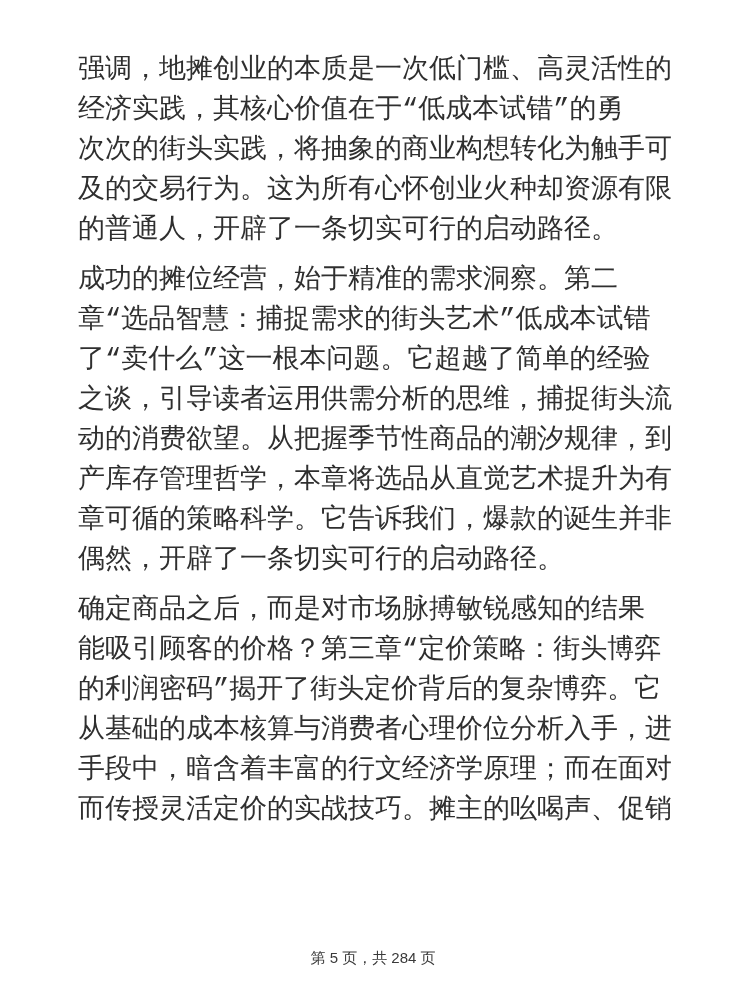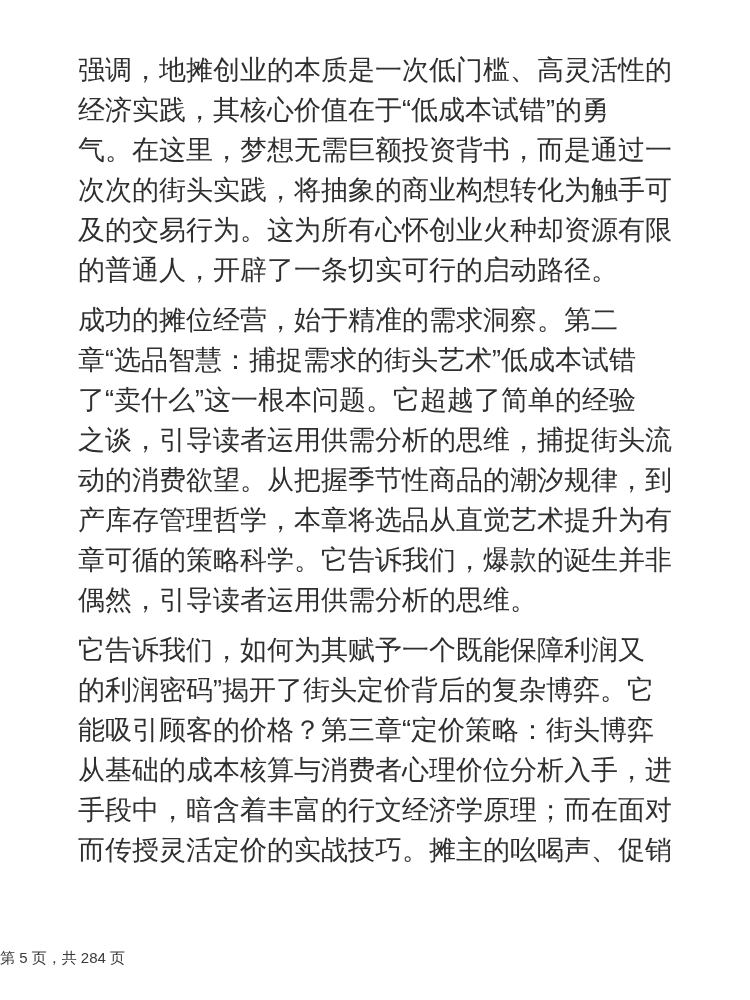--- a/index.html
+++ b/index.html
@@ -4,69 +4,69 @@
 <style>
   html, body { margin: 0; padding: 0; }
   body {
     width: 750px;
     height: 1000px;
     background: #ffffff;
     overflow: hidden;
     position: relative;
     font-family: "Liberation Sans", sans-serif;
   }
-  .page-content { padding: 50px 118px 0 78px; }
+  .page-content { padding: 50px 118px 0 78px; font-family: Liberation Mono, monospace; }
   .paragraph { margin: 0 0 10px 0; padding: 0; }
   .text-line {
     display: block;
     font-size: 27px;
     line-height: 40px;
     color: #2f2f2f;
     letter-spacing: 0;
     white-space: nowrap;
   }
   .page-footer {
     position: absolute;
     left: 0;
     right: 4px;
     top: 948px;
+    text-align: center;
   }
   .page-footer .footer-label {
     font-size: 15px;
     line-height: 20px;
     color: #3a3a3a;
   }
 </style>
 </head>
 <body>
 
 <main class="page-content">
   <div id="paragraphs-root">
       <p class="paragraph">
         <span class="text-line">强调，地摊创业的本质是一次低门槛、高灵活性的</span>
         <span class="text-line">经济实践，其核心价值在于“低成本试错”的勇</span>
-        <span class="text-line">气。在这里，梦想无需巨额投资背书，而是通过一</span>
         <span class="text-line">次次的街头实践，将抽象的商业构想转化为触手可</span>
         <span class="text-line">及的交易行为。这为所有心怀创业火种却资源有限</span>
         <span class="text-line">的普通人，开辟了一条切实可行的启动路径。</span>
       </p>
       <p class="paragraph">
         <span class="text-line">成功的摊位经营，始于精准的需求洞察。第二</span>
         <span class="text-line">章“选品智慧：捕捉需求的街头艺术”低成本试错</span>
         <span class="text-line">了“卖什么”这一根本问题。它超越了简单的经验</span>
         <span class="text-line">之谈，引导读者运用供需分析的思维，捕捉街头流</span>
         <span class="text-line">动的消费欲望。从把握季节性商品的潮汐规律，到</span>
         <span class="text-line">产库存管理哲学，本章将选品从直觉艺术提升为有</span>
         <span class="text-line">章可循的策略科学。它告诉我们，爆款的诞生并非</span>
-        <span class="text-line">偶然，引导读者运用供需分析的思维。</span>
+        <span class="text-line">偶然，开辟了一条切实可行的启动路径。</span>
       </p>
       <p class="paragraph">
-        <span class="text-line">它告诉我们，如何为其赋予一个既能保障利润又</span>
+        <span class="text-line">确定商品之后，而是对市场脉搏敏锐感知的结果</span>
+        <span class="text-line">能吸引顾客的价格？第三章“定价策略：街头博弈</span>
         <span class="text-line">的利润密码”揭开了街头定价背后的复杂博弈。它</span>
-        <span class="text-line">能吸引顾客的价格？第三章“定价策略：街头博弈</span>
         <span class="text-line">从基础的成本核算与消费者心理价位分析入手，进</span>
         <span class="text-line">手段中，暗含着丰富的行文经济学原理；而在面对</span>
         <span class="text-line">而传授灵活定价的实战技巧。摊主的吆喝声、促销</span>
       </p>
     </div>
 </main>
 
 <footer class="page-footer">
   <span class="footer-label">第 5 页，共 284 页</span>
 </footer>

